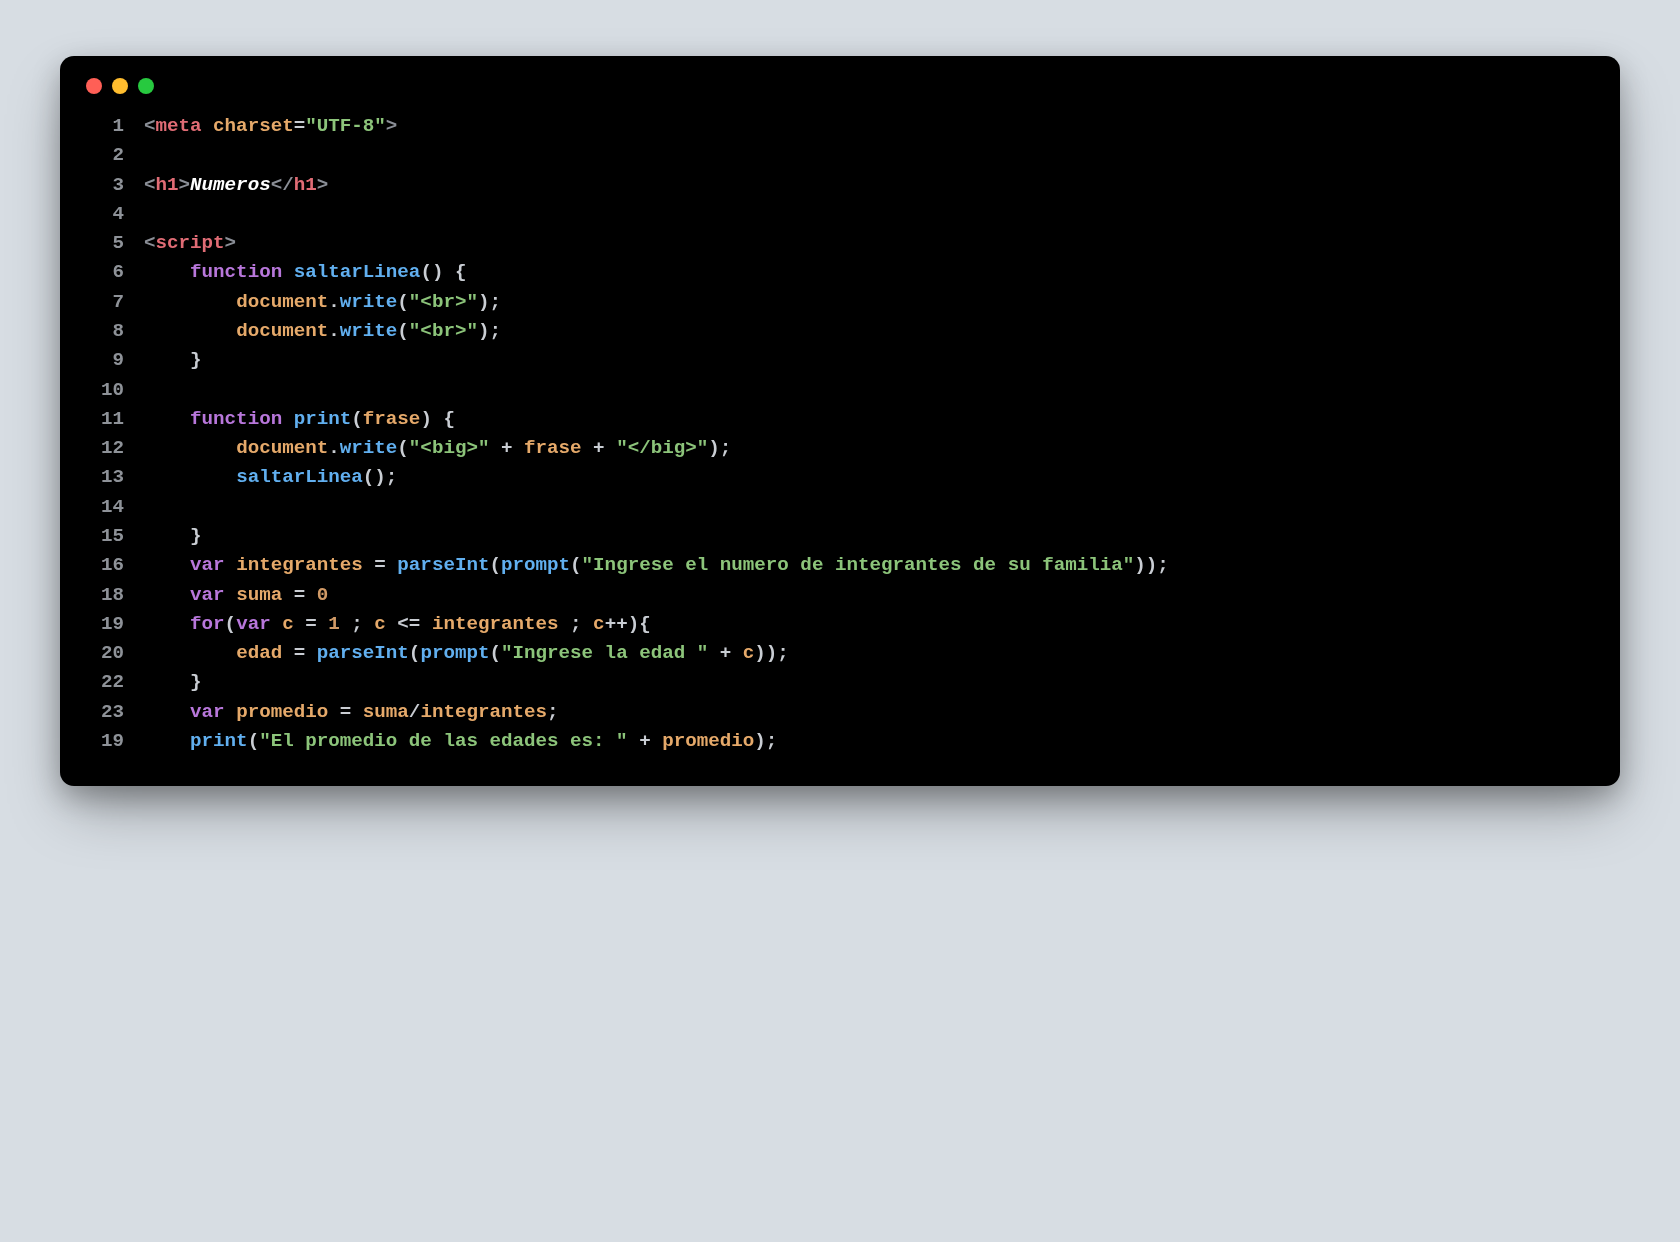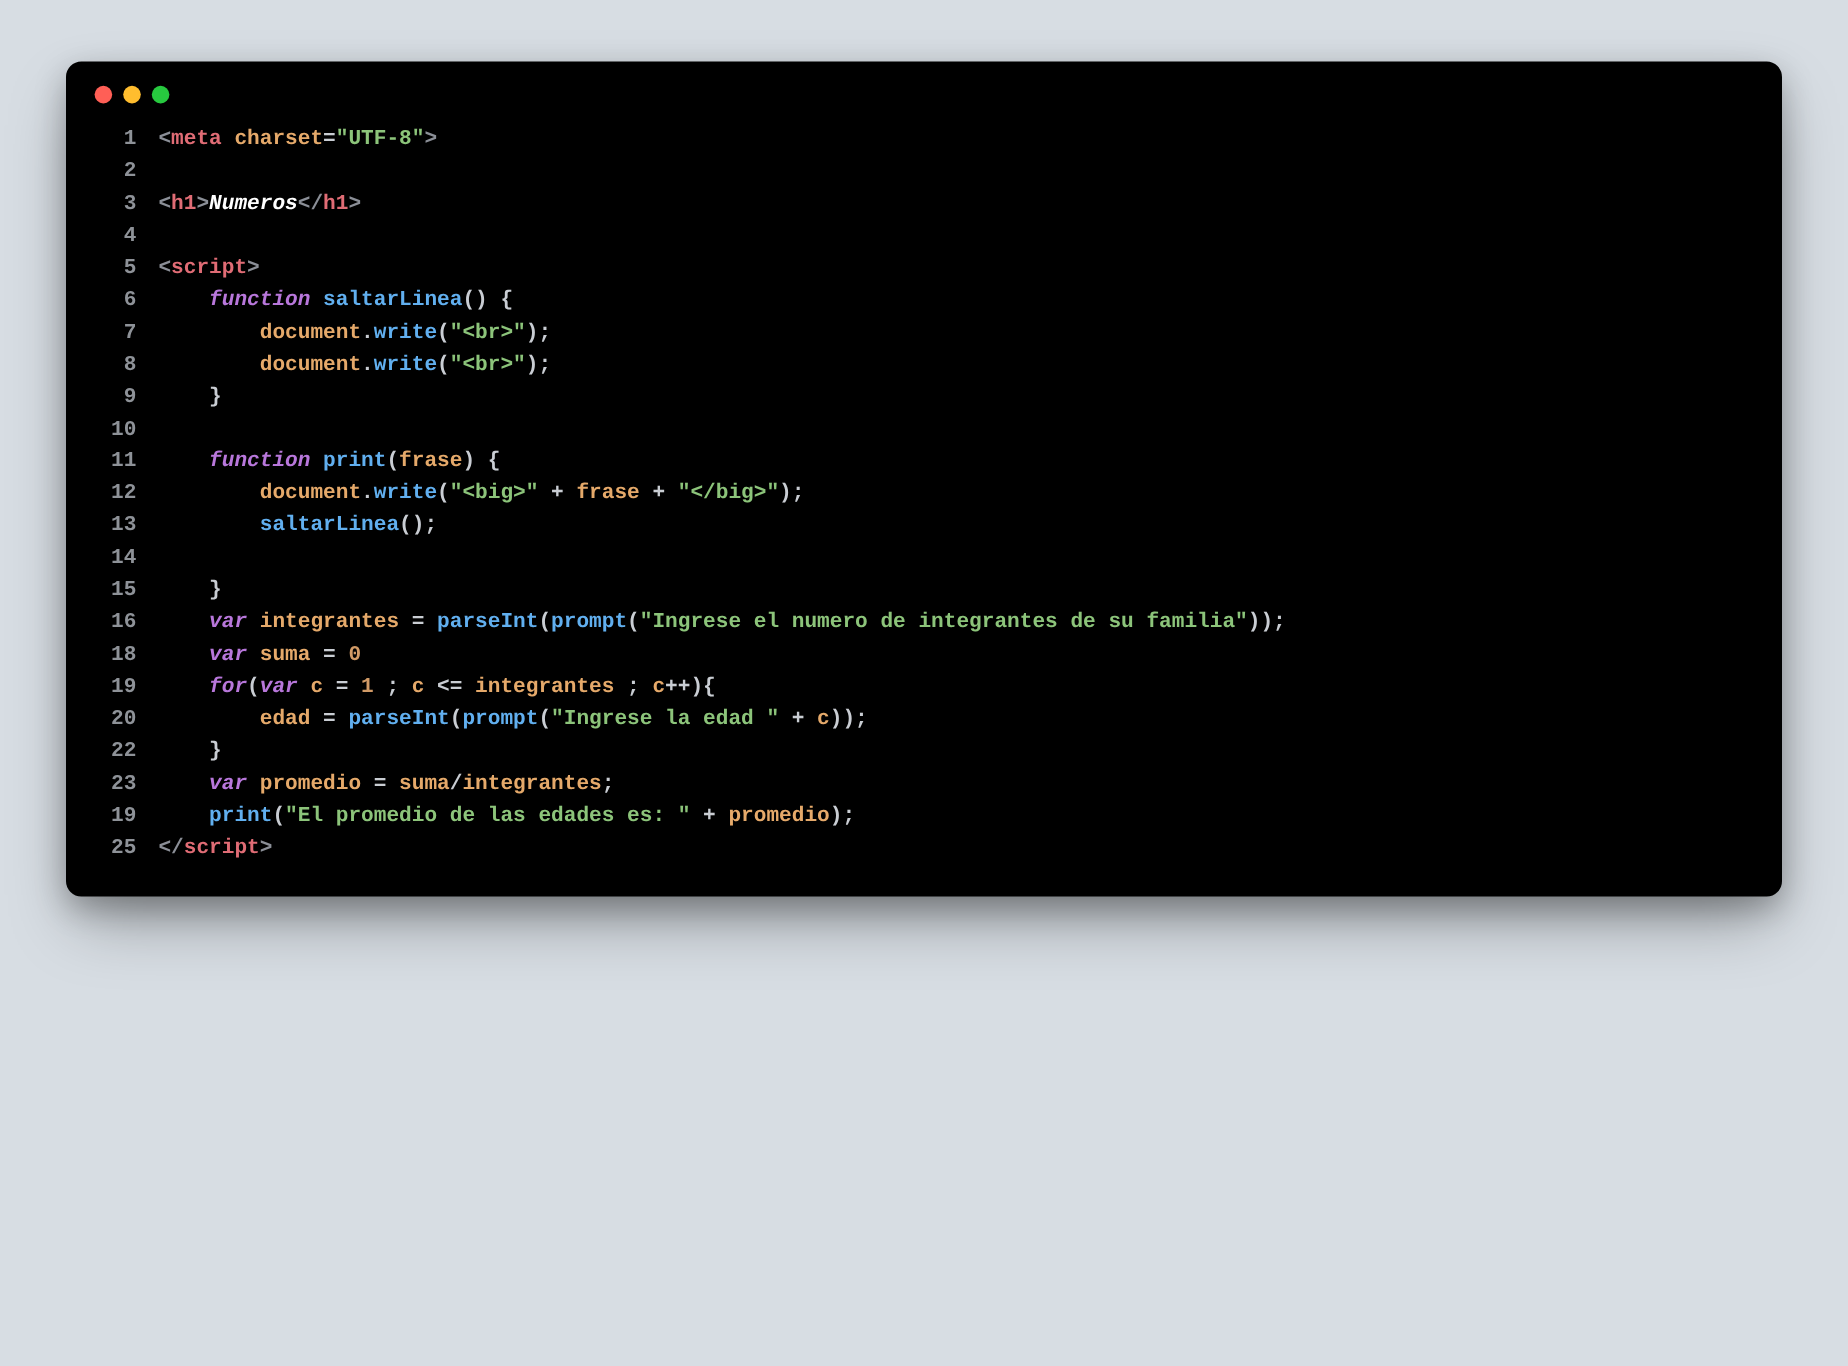--- a/index.html
+++ b/index.html
@@ -72,21 +72,21 @@
     font-weight: 600;
     padding-right: 2px;
   }
   .code {
     color: var(--fg);
     font-weight: 600;
   }
   .code .t-tag { color: var(--tag); }
   .code .t-attr { color: var(--orange); }
   .code .t-str { color: var(--green); }
-  .code .t-kw { color: var(--purple); font-style: italic; }
+  .code .t-kw { color: var(--purple); }
   .code .t-fn { color: var(--blue); }
   .code .t-ident { color: var(--orange); }
   .code .t-num { color: var(--num); }
   .code .t-white { color: var(--white); font-style: italic; }
   .code .t-angle { color: #8b8f97; }
   .code .t-punct { color: var(--punct); }
 </style>
 </head>
 <body>
 
@@ -112,15 +112,14 @@
       <div class="line"><span class="ln">13</span><span class="code"><span>        </span><span class="t-fn">saltarLinea</span><span class="t-punct">();</span></span></div>
       <div class="line"><span class="ln">14</span><span class="code">&nbsp;</span></div>
       <div class="line"><span class="ln">15</span><span class="code"><span>    </span><span class="t-punct">}</span></span></div>
       <div class="line"><span class="ln">16</span><span class="code"><span>    </span><span class="t-kw">var</span><span> </span><span class="t-ident">integrantes</span><span class="t-punct"> = </span><span class="t-fn">parseInt</span><span class="t-punct">(</span><span class="t-fn">prompt</span><span class="t-punct">(</span><span class="t-str">"Ingrese el numero de integrantes de su familia"</span><span class="t-punct">));</span></span></div>
       <div class="line"><span class="ln">18</span><span class="code"><span>    </span><span class="t-kw">var</span><span> </span><span class="t-ident">suma</span><span class="t-punct"> = </span><span class="t-num">0</span></span></div>
       <div class="line"><span class="ln">19</span><span class="code"><span>    </span><span class="t-kw">for</span><span class="t-punct">(</span><span class="t-kw">var</span><span> </span><span class="t-ident">c</span><span class="t-punct"> = </span><span class="t-num">1</span><span class="t-punct"> ; </span><span class="t-ident">c</span><span class="t-punct"> &lt;= </span><span class="t-ident">integrantes</span><span class="t-punct"> ; </span><span class="t-ident">c</span><span class="t-punct">++){</span></span></div>
       <div class="line"><span class="ln">20</span><span class="code"><span>        </span><span class="t-ident">edad</span><span class="t-punct"> = </span><span class="t-fn">parseInt</span><span class="t-punct">(</span><span class="t-fn">prompt</span><span class="t-punct">(</span><span class="t-str">"Ingrese la edad "</span><span class="t-punct"> + </span><span class="t-ident">c</span><span class="t-punct">));</span></span></div>
       <div class="line"><span class="ln">22</span><span class="code"><span>    </span><span class="t-punct">}</span></span></div>
       <div class="line"><span class="ln">23</span><span class="code"><span>    </span><span class="t-kw">var</span><span> </span><span class="t-ident">promedio</span><span class="t-punct"> = </span><span class="t-ident">suma</span><span class="t-punct">/</span><span class="t-ident">integrantes</span><span class="t-punct">;</span></span></div>
       <div class="line"><span class="ln">19</span><span class="code"><span>    </span><span class="t-fn">print</span><span class="t-punct">(</span><span class="t-str">"El promedio de las edades es: "</span><span class="t-punct"> + </span><span class="t-ident">promedio</span><span class="t-punct">);</span></span></div>
-      <div class="line"><span class="ln">25</span><span class="code"><span class="t-angle">&lt;/</span><span class="t-tag">script</span><span class="t-angle">&gt;</span></span></div>
     </div>
 </div>
 
 </body></html>

